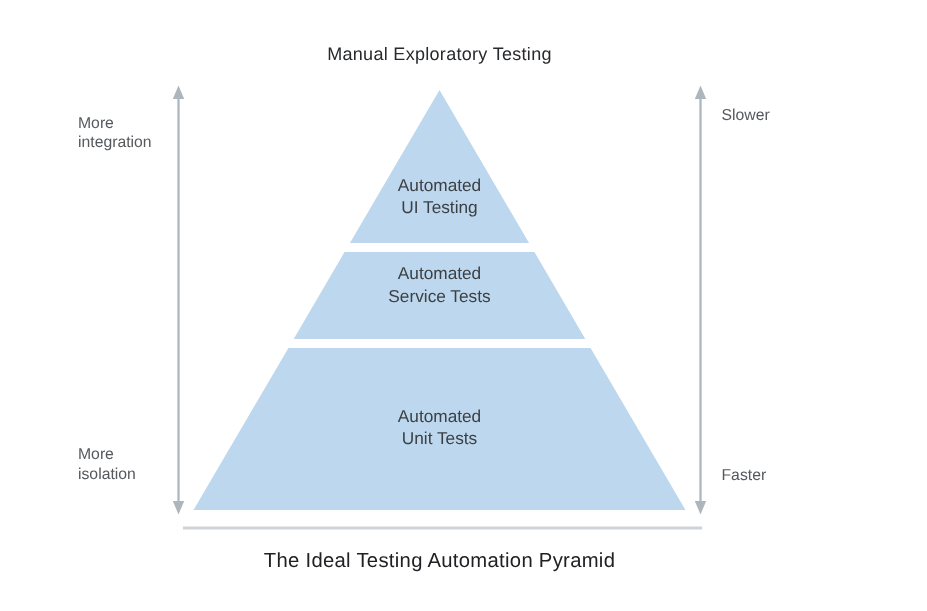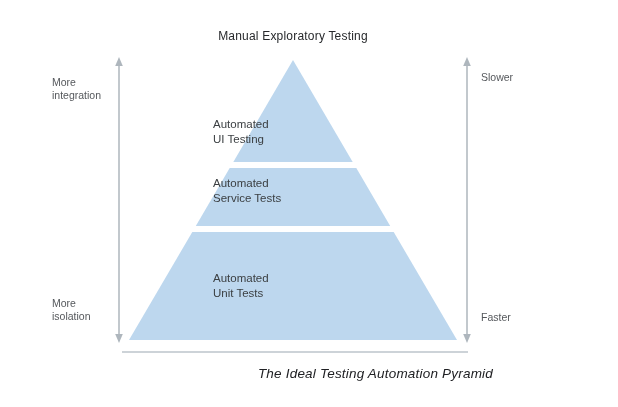--- a/index.html
+++ b/index.html
@@ -17,20 +17,21 @@
     position: absolute;
     top: 29px; left: 93px; width: 400px;
     text-align: center;
     font-size: 12px;
     color: #27292c;
     letter-spacing: 0.2px;
   }
   .tier-label {
     position: absolute;
     width: 160px;
+    text-align: center;
     font-size: 11.5px;
     line-height: 15px;
     color: #3c4043;
     white-space: pre-line;
   }
   .tier-ui      { left: 213px; top: 117px; }
   .tier-service { left: 213px; top: 176px; }
   .tier-unit    { left: 213px; top: 271px; }
   .side-label {
     position: absolute;
@@ -41,25 +42,24 @@
   }
   .side-left  { left: 52px; width: 84px; }
   .side-left.pos-top    { top: 76px; }
   .side-left.pos-bottom { top: 297px; }
   .side-right { left: 481px; width: 80px; text-align: left; }
   .side-right.pos-top    { top: 71px; }
   .side-right.pos-bottom { top: 311px; }
   .caption {
     position: absolute;
     top: 366px; left: 93px; width: 400px;
-    text-align: right;
+    text-align: center;
     font-size: 13.5px;
     color: #202124;
     letter-spacing: 0.2px;
-    font-style: italic;
   }
 </style>
 </head>
 <body>
 
 <div class="stage">
 
   <svg class="shapes" width="618" height="407" viewBox="0 0 618 407" xmlns="http://www.w3.org/2000/svg">
 
     <g>

